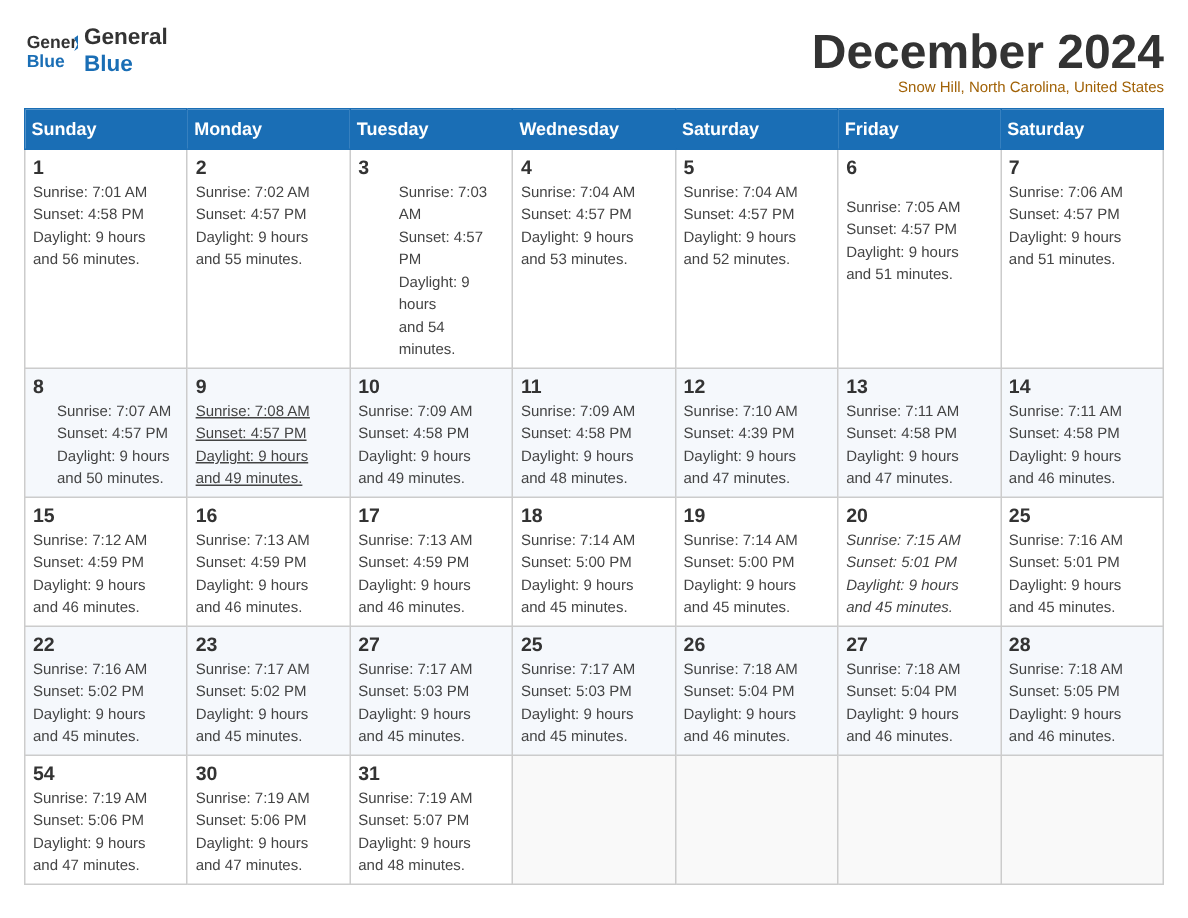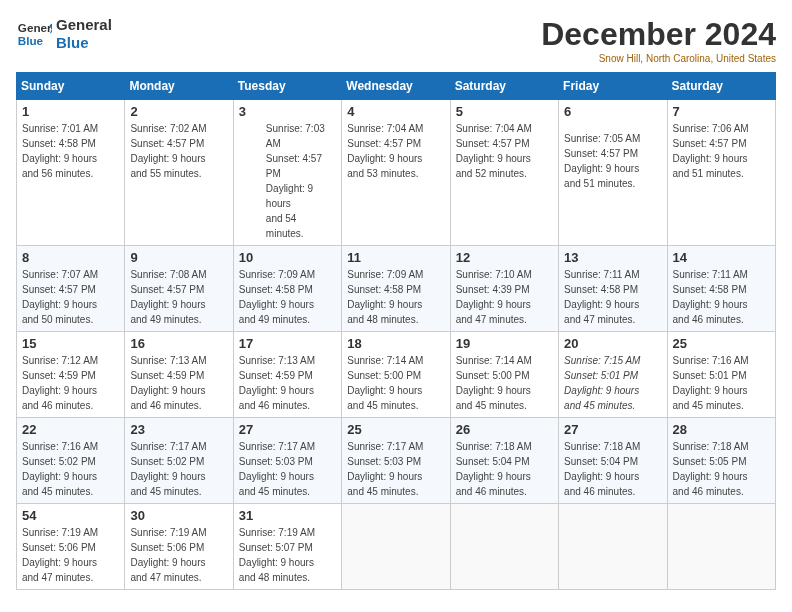--- a/index.html
+++ b/index.html
@@ -159,28 +159,28 @@
           <span class="day-number">7</span>
           <div class="day-info" style="white-space: pre-line;">Sunrise: 7:06 AM
 Sunset: 4:57 PM
 Daylight: 9 hours
 and 51 minutes.</div>
         </td>
       </tr>
       <tr>
         <td>
           <span class="day-number">8</span>
-          <div class="day-info" style="white-space: pre-line;">Sunrise: 7:07 AM
+          <div class="day-info" style="white-space: pre-line; margin-left: 16px;">Sunrise: 7:07 AM
 Sunset: 4:57 PM
 Daylight: 9 hours
 and 50 minutes.</div>
         </td>
         <td>
           <span class="day-number">9</span>
-          <div class="day-info" style="white-space: pre-line;">Sunrise: 7:08 AM
+          <div class="day-info" style="white-space: pre-line; text-decoration: underline;">Sunrise: 7:08 AM
 Sunset: 4:57 PM
 Daylight: 9 hours
 and 49 minutes.</div>
         </td>
         <td>
           <span class="day-number">10</span>
           <div class="day-info" style="white-space: pre-line;">Sunrise: 7:09 AM
 Sunset: 4:58 PM
 Daylight: 9 hours
 and 49 minutes.</div>

